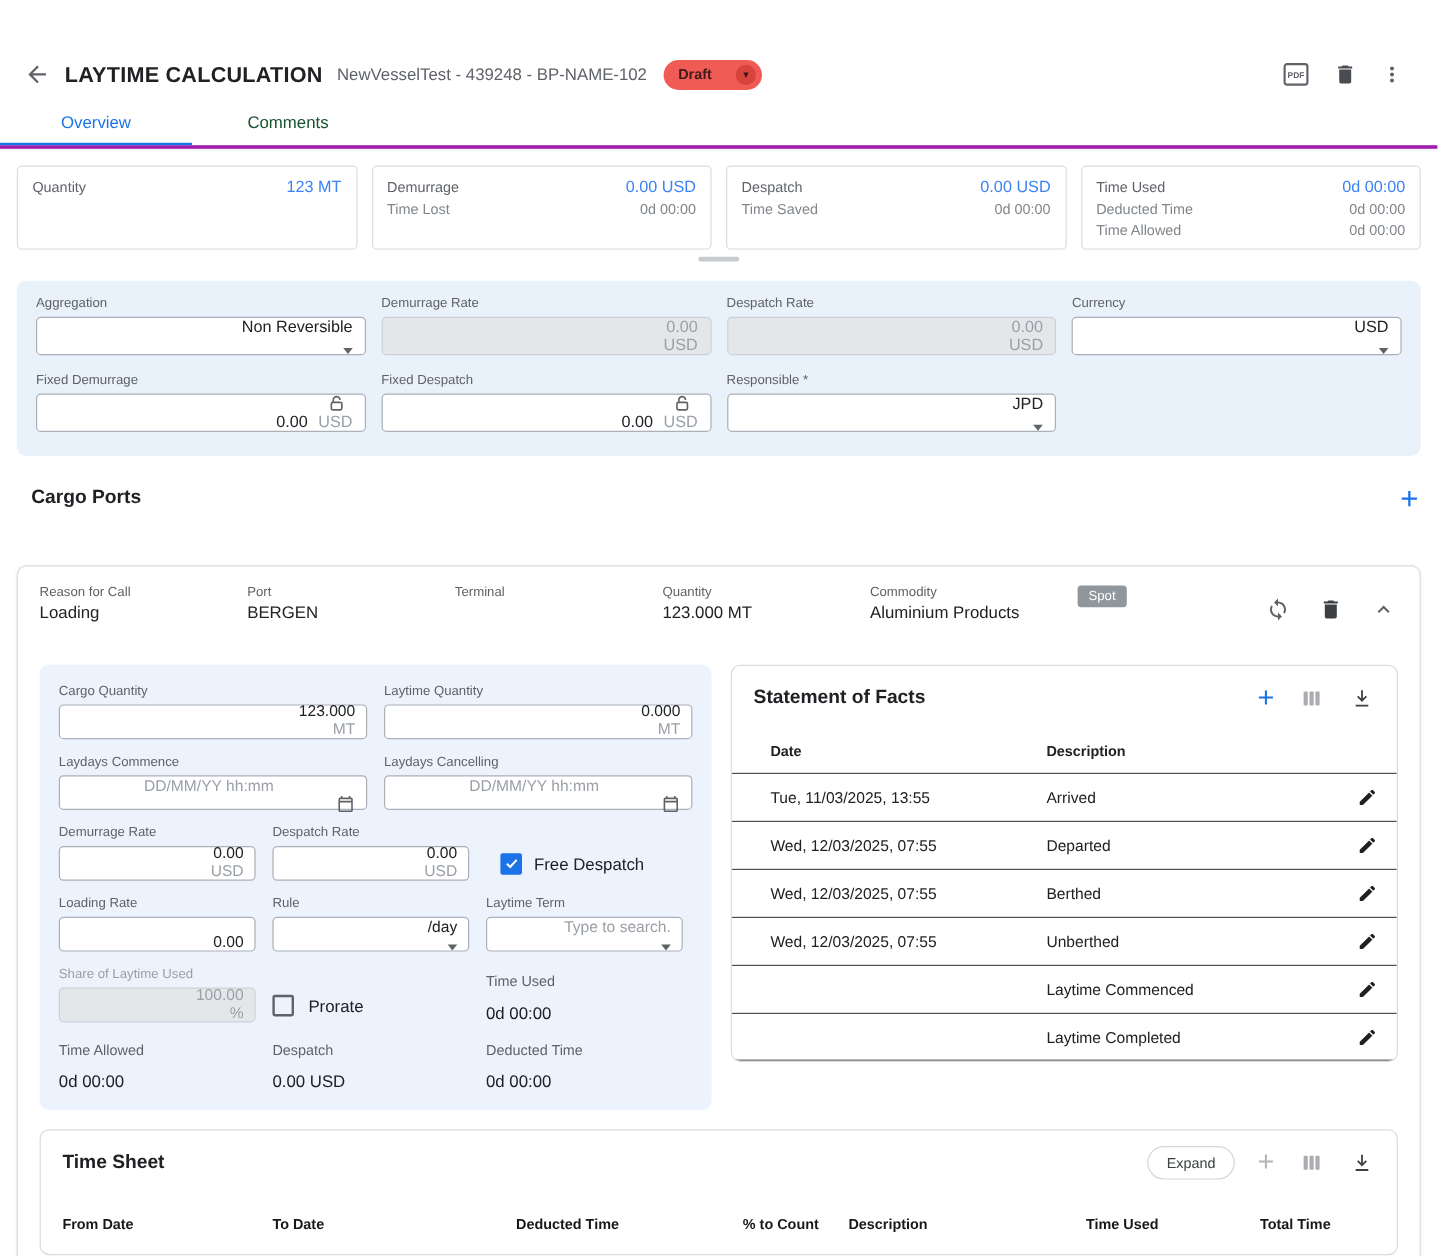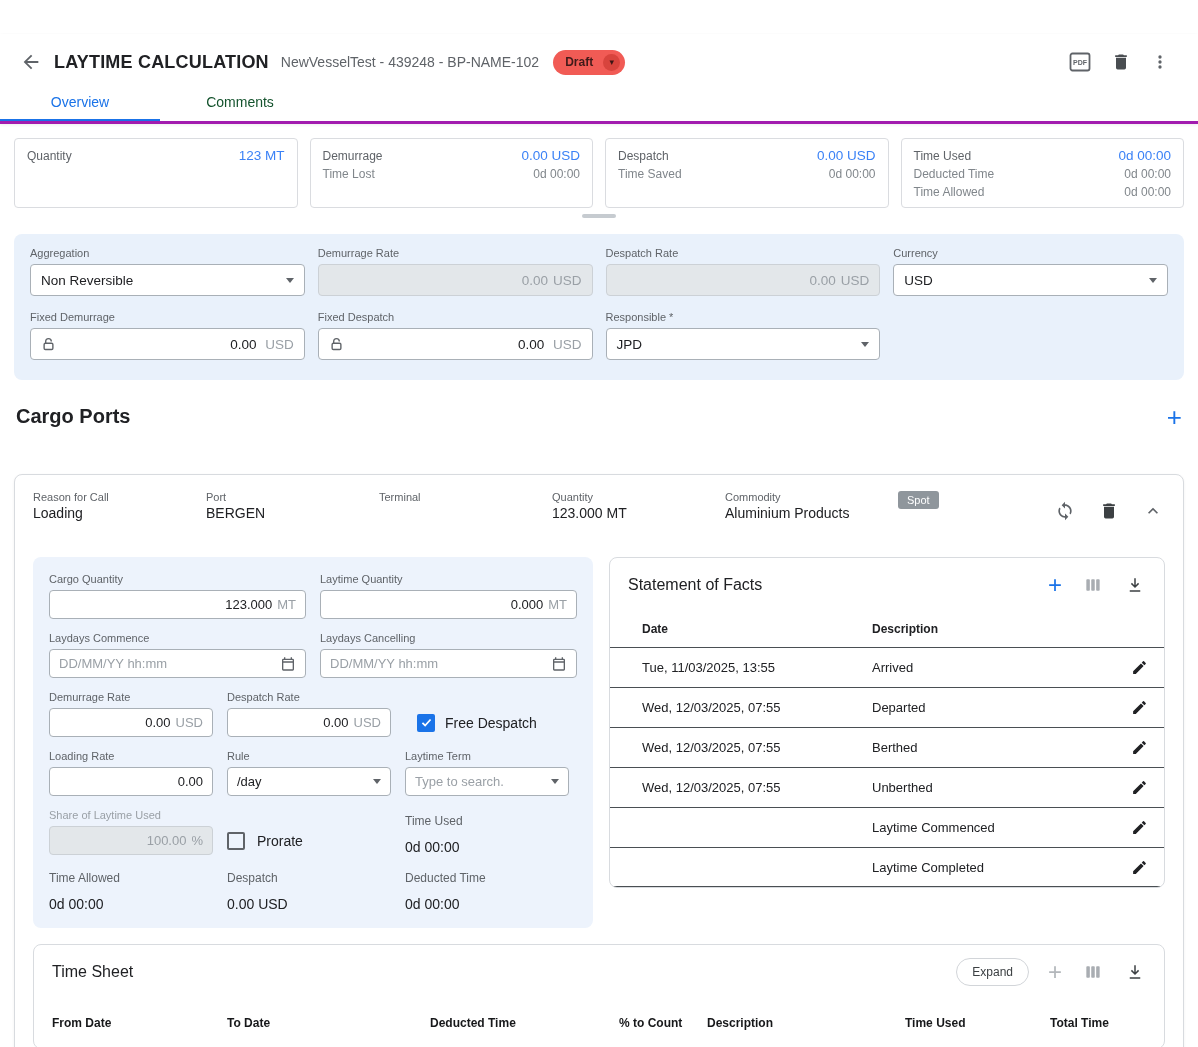--- a/index.html
+++ b/index.html
@@ -8,21 +8,21 @@
     font-family:"Liberation Sans","DejaVu Sans",sans-serif;
     background:#fff; color:#202124; font-size:14px;
   }
   .icon-btn { background:none; border:none; cursor:pointer; display:flex; align-items:center; justify-content:center; padding:2px; }
 
   
   .page-head { border-bottom:3px solid #a21caf; box-shadow:0 1px 3px rgba(0,0,0,.07); background:#fff;margin-top:34px; }
   .app-header { display:flex; align-items:center; height:50px; padding:6px 26px 0 18px; }
   .page-title { font-size:18px; font-weight:700; margin-left:10px; letter-spacing:.2px; white-space:nowrap; }
   .page-subtitle { font-size:14px; color:#5f6368; margin-left:12px; white-space:nowrap; }
-  .draft-badge { margin-left:14px; background:#f15b55; border-radius:14px; height:25px; display:inline-flex; align-items:center; padding:0 5px 0 12px; gap:10px; cursor:pointer; }
+  .draft-badge { margin-left:14px; background:#f15b55; border-radius:14px; height:25px; display:inline-flex; align-items:center; padding:0 5px 0 12px; gap:20px; cursor:pointer; }
   .draft-badge .badge-label { font-size:12px; font-weight:700; color:rgba(20,10,10,.8); }
   .draft-caret { width:17px; height:17px; border-radius:50%; background:#d8443d; color:rgba(20,10,10,.8); font-size:9px; display:flex; align-items:center; justify-content:center; }
   .header-actions { margin-left:auto; display:flex; align-items:center; gap:15px; }
 
   .tabs { display:flex; }
   .tab { width:160px; height:37px; display:flex; align-items:center; justify-content:center; font-size:14px; color:#14532d; cursor:pointer; border-bottom:2px solid transparent; }
   .tab.active { color:#1a73e8; font-weight:500; border-bottom-color:#1a73e8; }
 
   
   .main { padding:0 14px; }
@@ -33,33 +33,33 @@
   .scard-row + .scard-row { margin-top:4px; }
   .scard-label { font-size:12px; color:#5f6368; }
   .scard-value { font-size:13.5px; font-weight:400; color:#3b82f6; }
   .scard-row.sub .scard-label, .scard-row.sub .scard-value { font-size:12px; font-weight:400; color:#80868b; }
 
   .drag-handle { width:34px; height:4px; background:#c6cbd0; border-radius:2px; margin:0 auto 9px; cursor:ns-resize; }
 
   .settings { background:#e9f1fb; border-radius:8px; padding:13px 16px 20px; display:grid; grid-template-columns:repeat(4,1fr); gap:15px 13px;margin-top:16px; }
   .field-label { font-size:11px; color:#5f6368; margin-bottom:5px; }
   .field-label.dim { color:#9aa0a6; }
-  .control { height:32px; border:1px solid #a9b0b7; border-radius:4px; background:#fff; display:flex; align-items:center; padding:0 10px; font-size:13.5px; color:#202124; }
+  .control { height:32px; border:1px solid #a9b0b7; border-radius:4px; background:#fff; display:flex; align-items:flex-end; padding:0 10px; font-size:13.5px; color:#202124;flex-direction:column; }
   .control.disabled { background:#e3e7ea; border-color:#ccd1d6; }
   .control.disabled .num-value, .control.disabled .num-unit, .control.disabled .num-sym { color:#9aa0a6; }
   .control.num { justify-content:flex-end; }
   .num-unit { color:#9aa0a6; margin-left:5px; }
   .control.select { justify-content:space-between; cursor:pointer; }
   .caret { width:0; height:0; border-left:4.5px solid transparent; border-right:4.5px solid transparent; border-top:5px solid #5f6368; }
   .control.lockfield .num-wrap { margin-left:auto; }
   .lock-icon { display:flex; margin-right:6px; }
   .sel-placeholder { color:#9aa0a6; }
 
   .section-header { display:flex; align-items:center; justify-content:space-between; margin:25px 2px 0; }
-  .section-title { font-size:20px; font-weight:700; }
+  .section-title { font-size:16px; font-weight:700;margin-left:10px; }
   .add-link { color:#1a73e8; font-size:26px; font-weight:400; line-height:20px; background:none; border:none; cursor:pointer; }
 
   
   .port-card { margin-top:46px; border:1px solid #d8dbdf; border-radius:8px; box-shadow:0 1px 3px rgba(0,0,0,.06); padding:16px 18px 18px; background:#fff; }
   .port-header { display:flex; align-items:flex-start; }
   .ph-col { width:173px; padding-right:8px; }
   .ph-label { font-size:11px; color:#5f6368; margin-bottom:2px; }
   .ph-value { font-size:14px; color:#202124; min-height:17px; }
   .spot-badge { background:#8f969c; color:#fff; font-size:11px; padding:3px 9px; border-radius:3px; margin-top:0; }
   .port-actions { margin-left:auto; display:flex; align-items:center; gap:20px; padding-top:8px; }
@@ -80,21 +80,21 @@
   .checkbox.checked { background:#1a73e8; display:flex; align-items:center; justify-content:center; }
   .checkbox.unchecked { border:2px solid #5f6368; background:transparent; }
   .cb-label { font-size:14px; color:#202124; }
   .ro { width:164px; }
   .ro-label { font-size:12px; color:#5f6368; margin-bottom:11px; }
   .ro-value { font-size:14px; color:#202124; }
 
   
   .sof { flex:1; border:1px solid #d8dbdf; border-radius:8px; background:#fff; overflow:hidden; }
   .sof-header { display:flex; align-items:center; padding:15px 18px 13px; }
-  .panel-title { font-size:16px; font-weight:400; }
+  .panel-title { font-size:16px; font-weight:700; }
   .panel-actions { margin-left:auto; display:flex; align-items:center; gap:19px; }
   .plus-blue { color:#1a73e8; font-size:24px; line-height:18px; font-weight:400; background:none; border:none; cursor:pointer; }
   .plus-gray { color:#b3b7bb; font-size:24px; line-height:18px; font-weight:400; background:none; border:none; cursor:pointer; }
   .sof-cols { display:flex; padding:12px 16px 11px 32px; font-size:12px; font-weight:700; color:#202124; }
   .sof-col-date { width:230px; }
   .sof-row { display:flex; align-items:center; height:40px; padding:0 14px 0 32px; border-top:1px solid #4a4f53; }
   .sof-row:last-child { border-bottom:1px solid #4a4f53; }
   .sof-date { width:230px; font-size:13px; color:#202124; }
   .sof-desc { flex:1; font-size:13px; color:#202124; }
 

